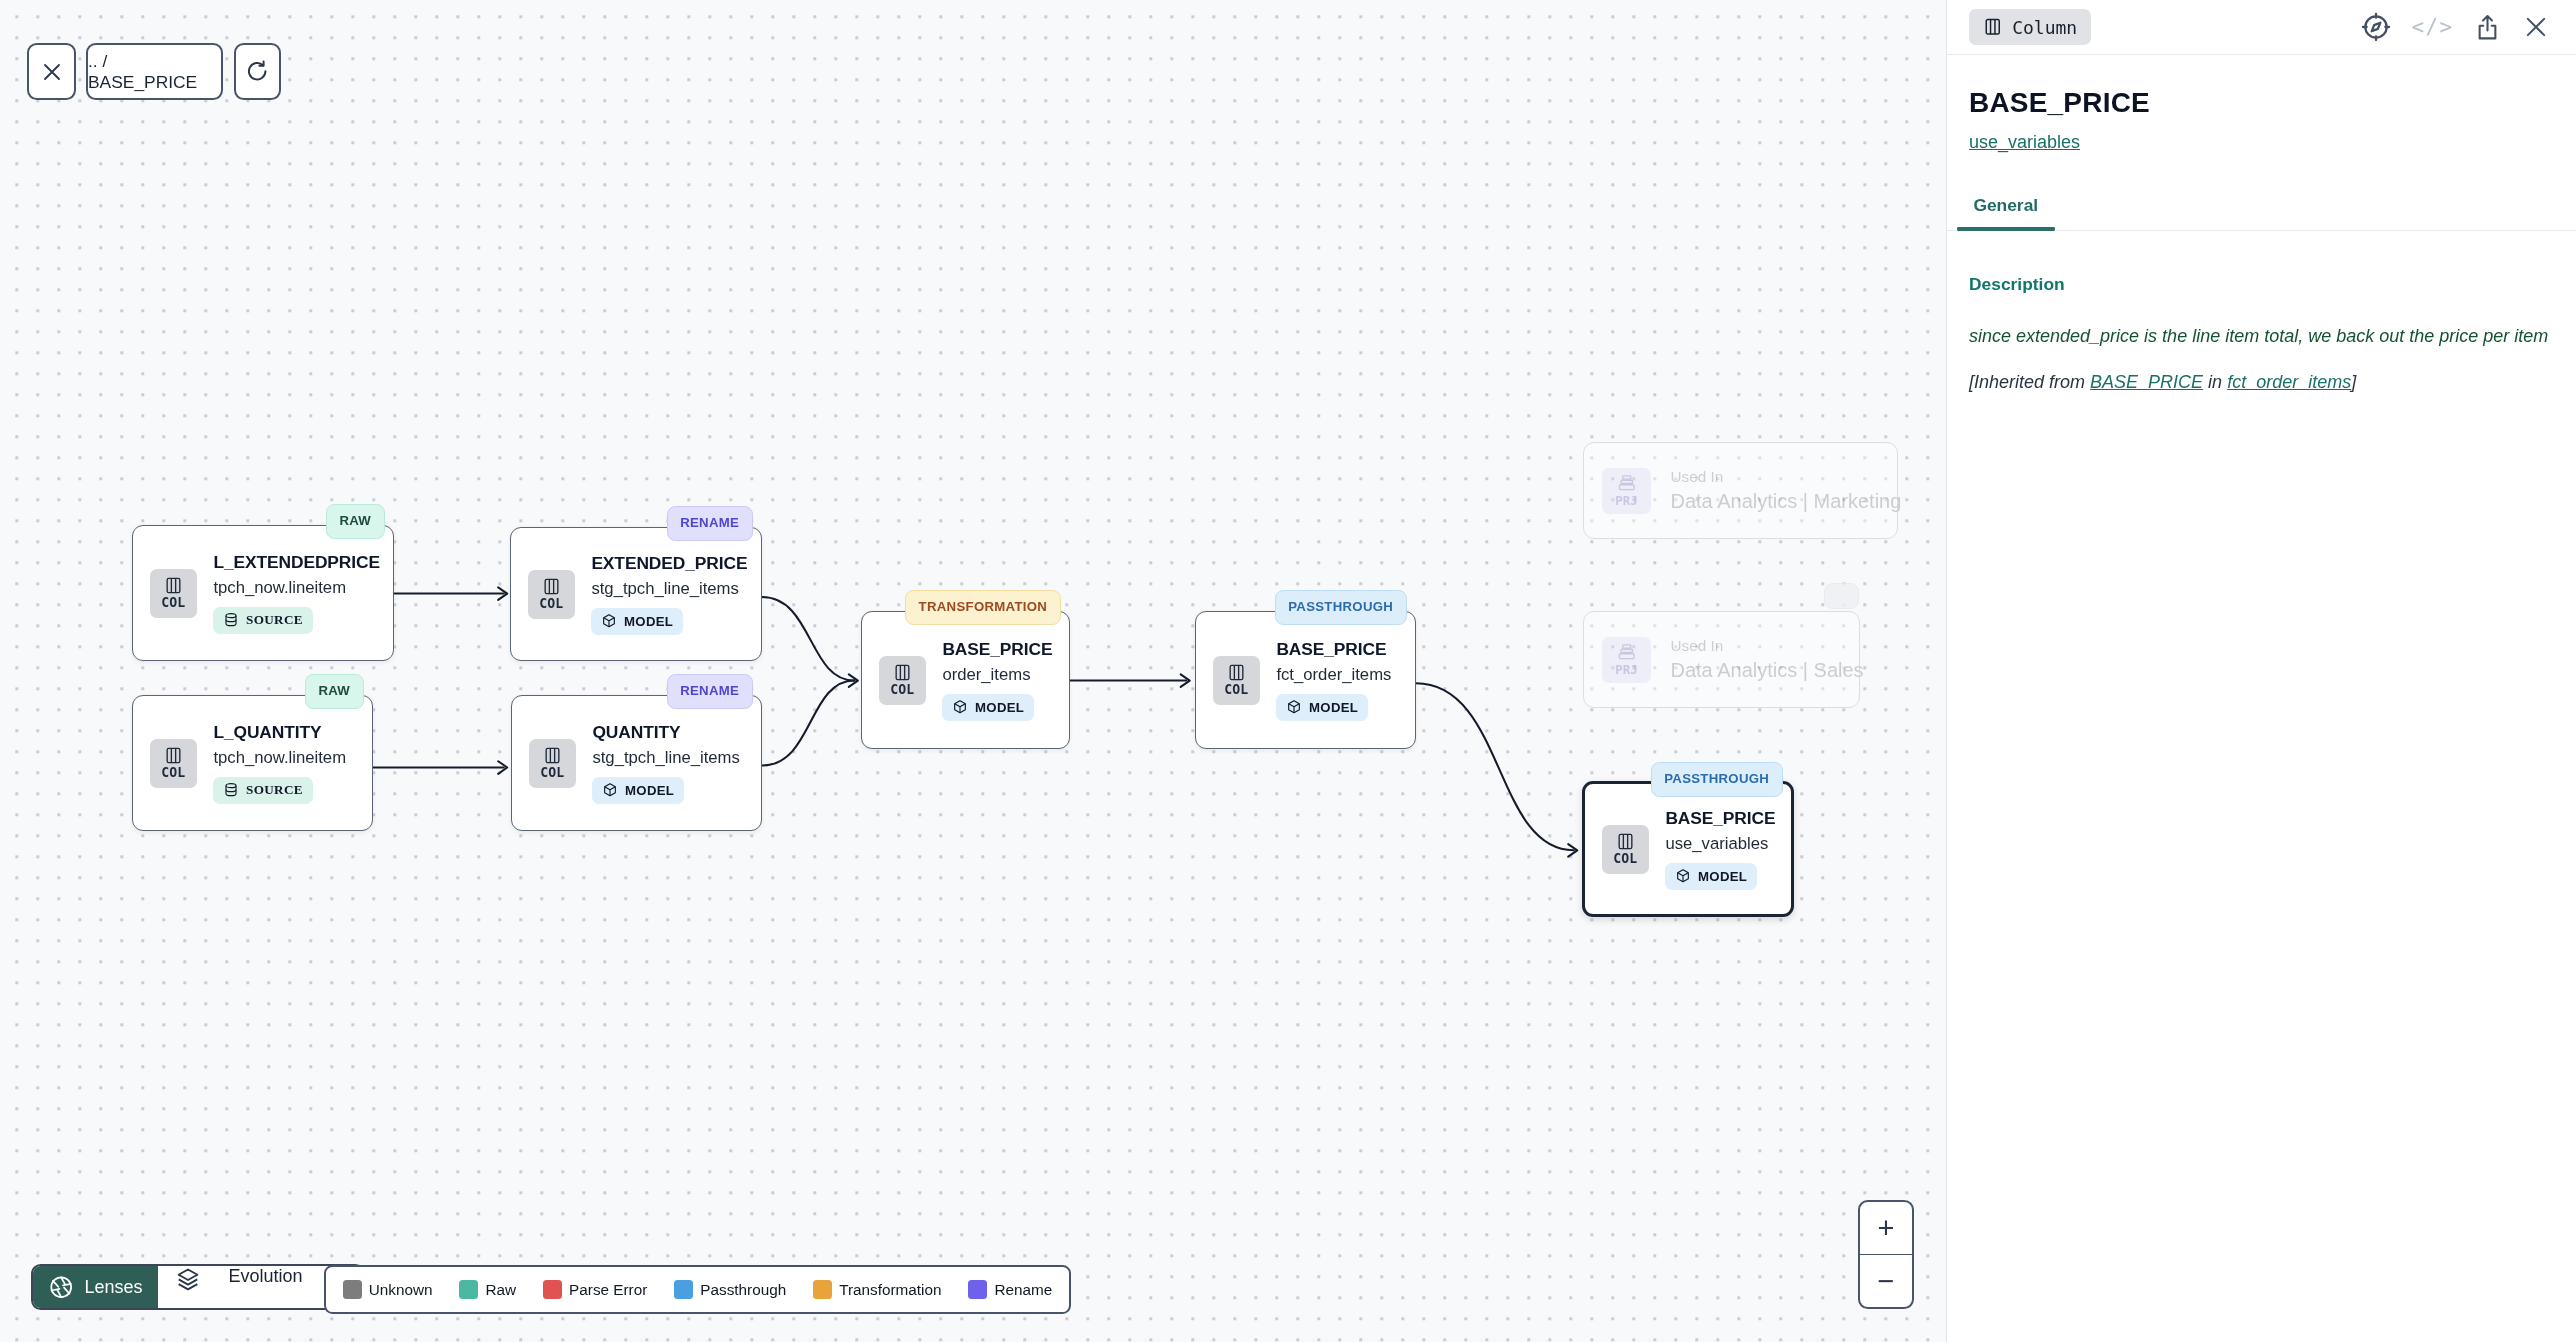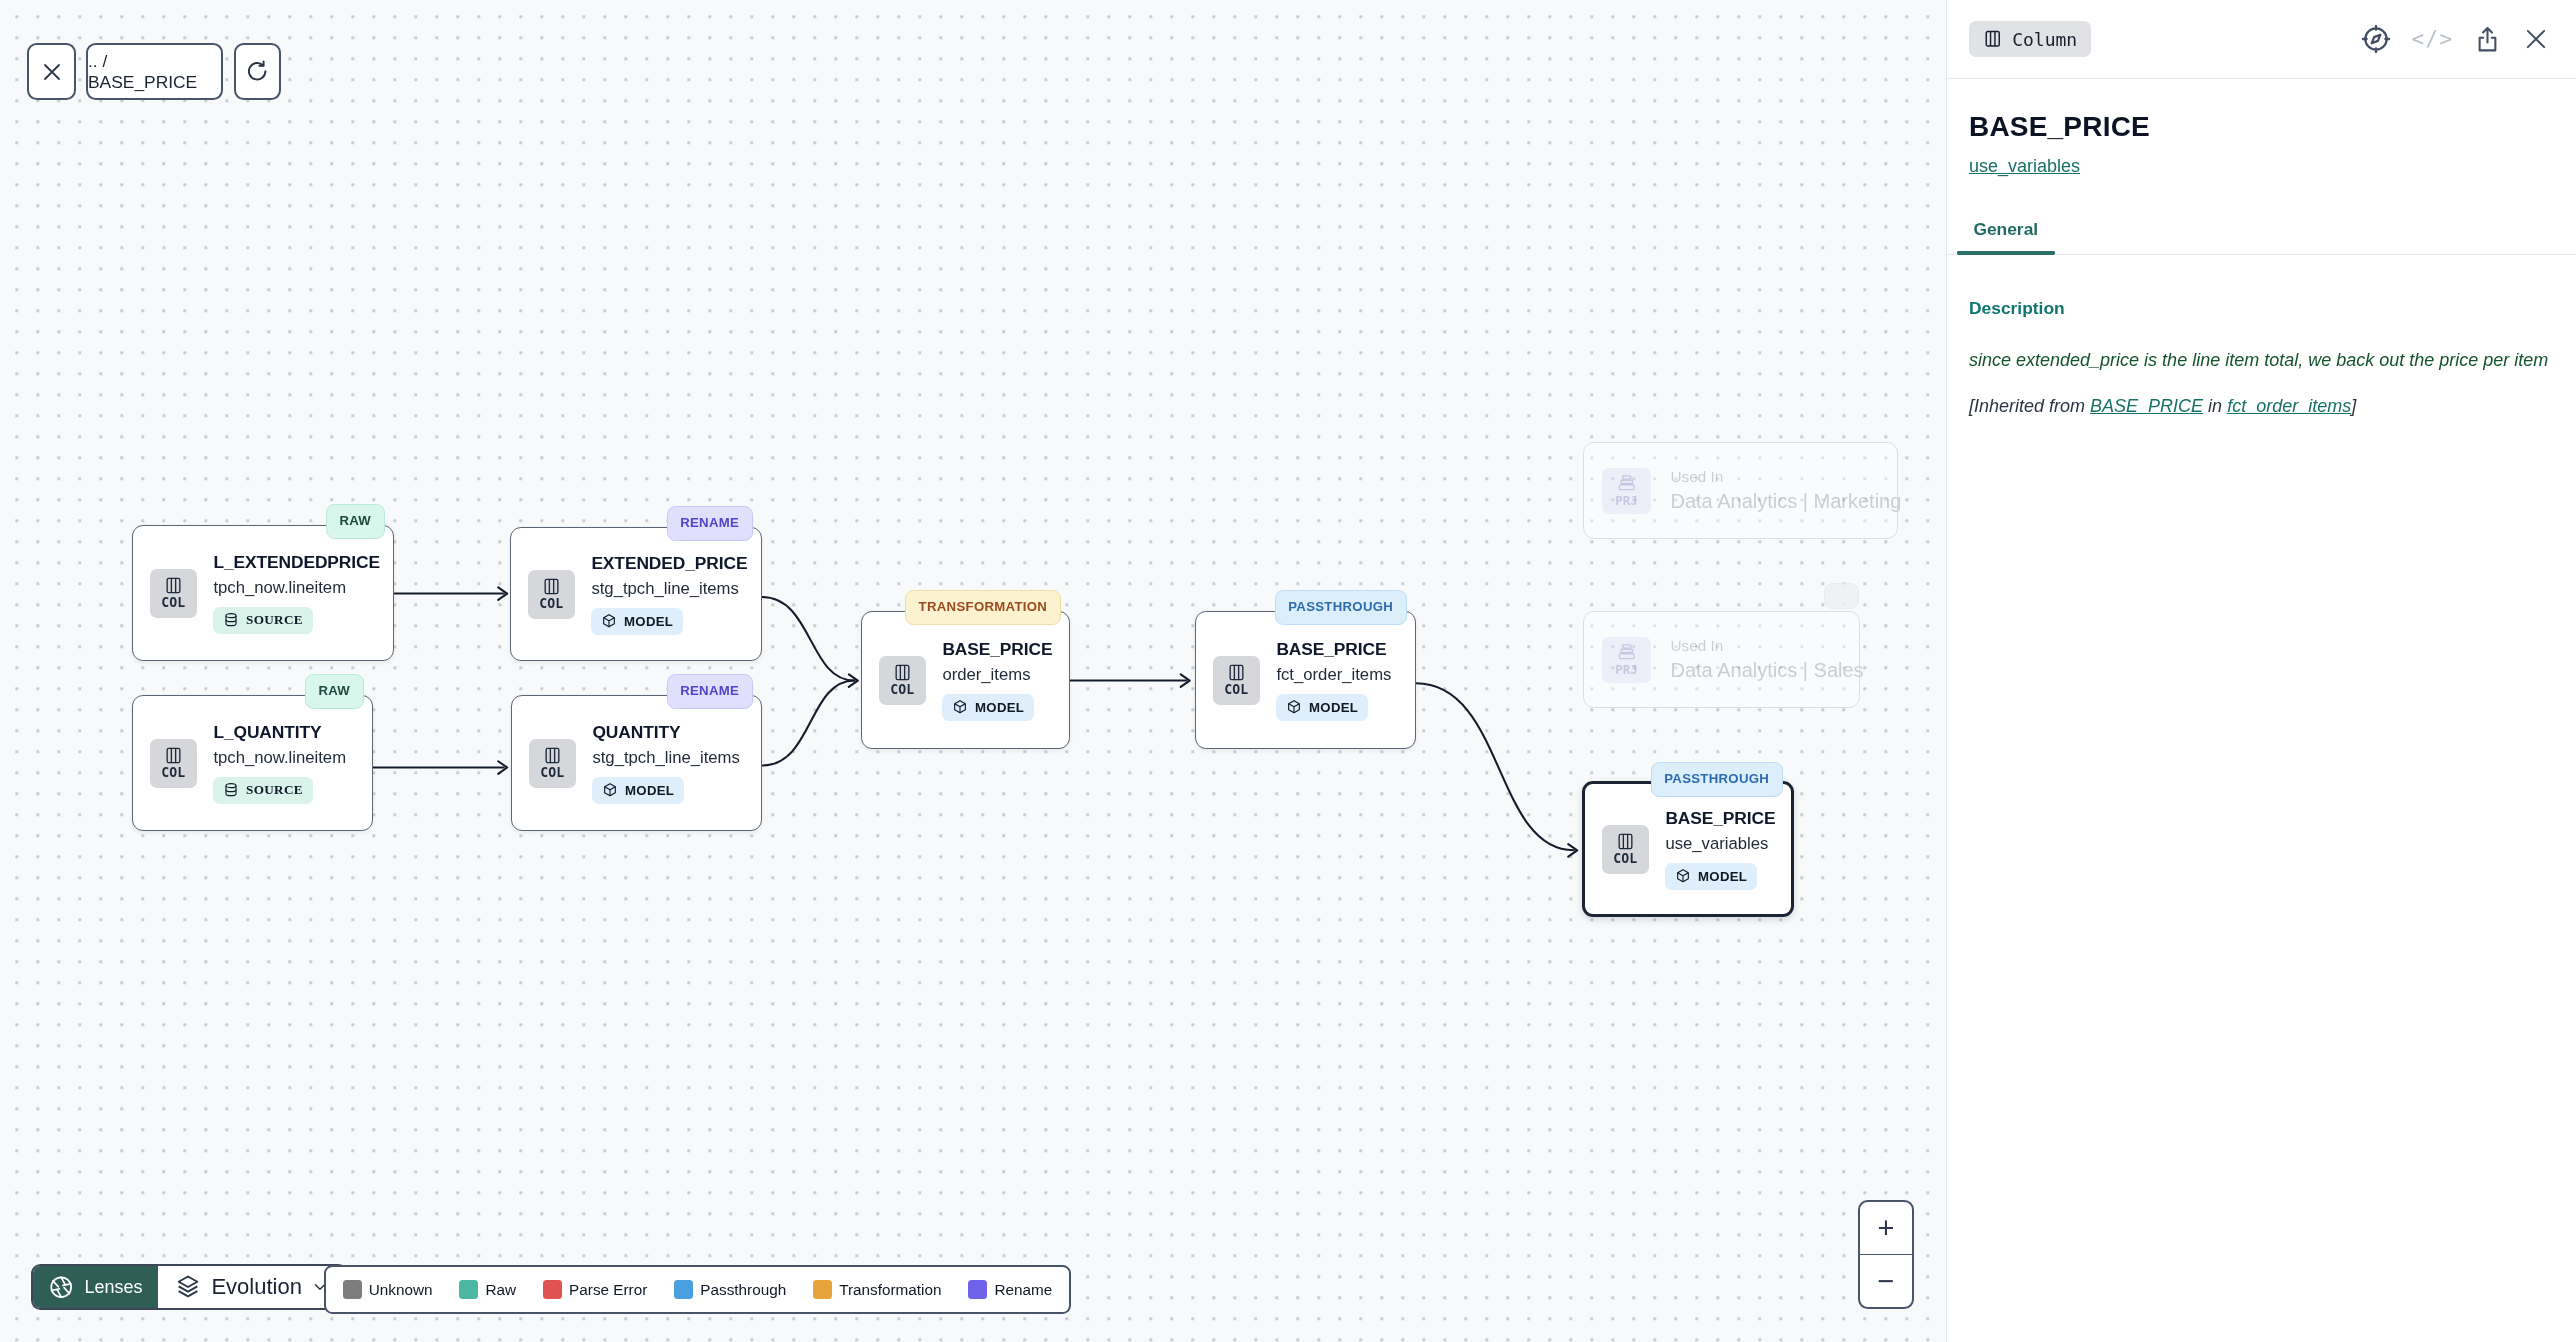--- a/index.html
+++ b/index.html
@@ -89,22 +89,22 @@
   
   .lens-pill {
     position:absolute; left:31px; top:1264px; height:46px; display:flex; overflow:hidden;
     border:2.1px solid #3c4657; border-radius:9.7px; background:#fff; cursor:pointer;
   }
   .lens-seg {
     display:flex; align-items:center; gap:9.7px; padding:0 15.3px;
     background:#2e5e56; color:#fff; font-size:18px; font-weight:500;
   }
   .evo-seg {
-    display:flex; align-items:center; gap:9px; padding:0 16.7px;
-    background:#fff; color:#1a2332; font-size:22px; font-weight:500;
+    display:flex; align-items:flex-start; gap:26px; padding:0 16.7px;
+    background:#fff; color:#1a2332; font-size:18px; font-weight:500;
   }
   .legend {
     position:absolute; left:324px; top:1265px; height:49px; background:#fff;
     border:2.1px solid #47546a; border-radius:8.4px; display:flex; align-items:center;
     gap:27px; padding:0 16.7px;
   }
   .litem { display:flex; align-items:center; gap:7px; font-size:15.3px; font-weight:500; color:#101826; white-space:nowrap; }
   .lsw { width:19px; height:19px; border-radius:3.5px; display:inline-block; }
 
   
@@ -116,21 +116,21 @@
   .zbtn { flex:1; display:flex; align-items:center; justify-content:center;
           font-size:29px; font-weight:400; color:#2b3648; cursor:pointer; }
   .zbtn:first-child { border-bottom:1.7px solid #47546a; }
 
   
   .panel {
     position:absolute; left:1946px; top:0; width:630px; height:1343px;
     background:#fff; border-left:0.7px solid #e3e6ea;
   }
   .phead {
-    height:79px; display:flex; align-items:center; justify-content:space-between;
+    height:55px; display:flex; align-items:center; justify-content:space-between;
     padding:0 26.4px 0 22px; border-bottom:1.4px solid #e8eaee;
   }
   .typebadge {
     display:inline-flex; align-items:center; gap:9.7px; background:#e0e2e6;
     border-radius:7px; padding:7.7px 14px; font-size:18px; color:#18202e;
   }
   .picons { display:flex; align-items:center; gap:19.5px; color:#434f63; }
   .picon { display:flex; align-items:center; justify-content:center; cursor:pointer; }
   .picon.disabled { color:#b9c1cc; cursor:default; font-size:21px; letter-spacing:1.4px; font-weight:500; }
 

